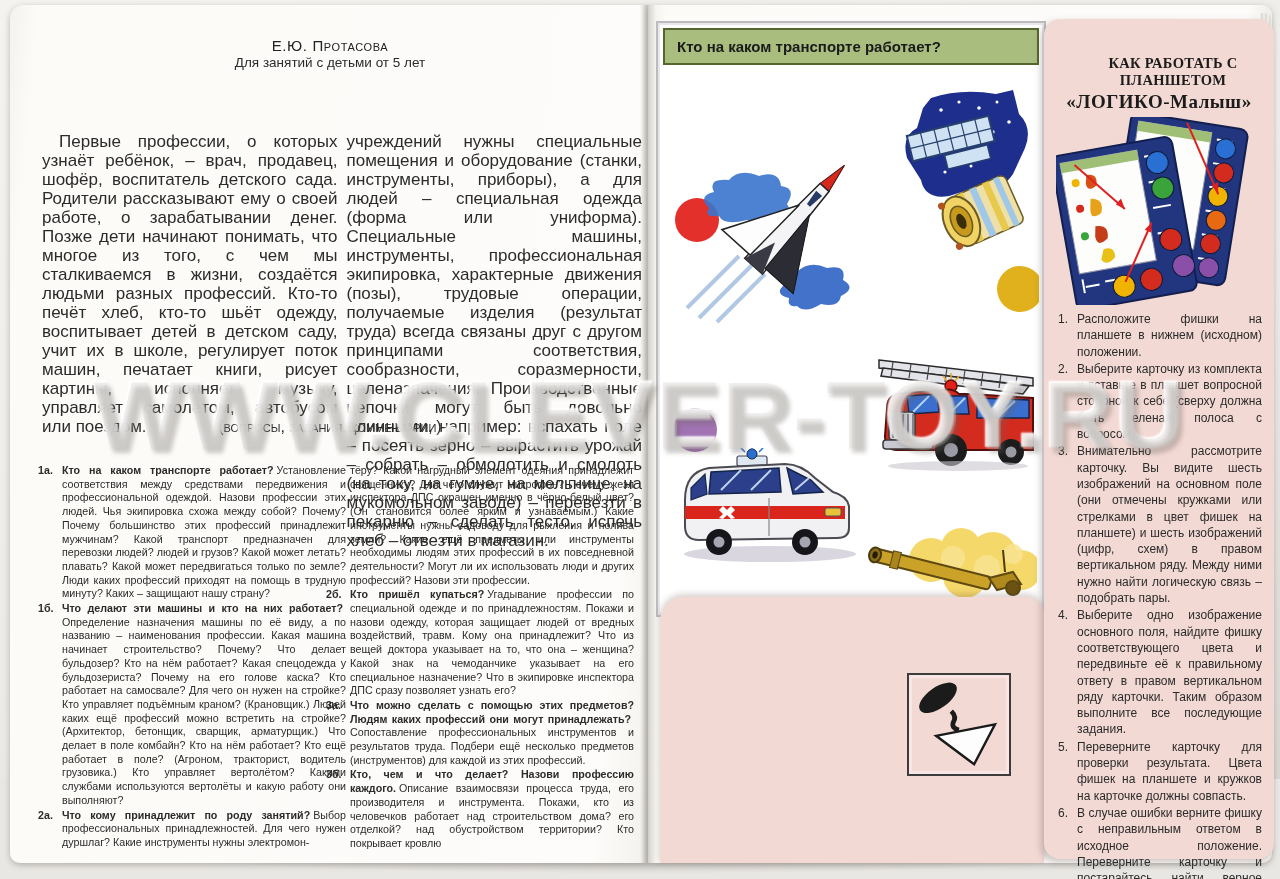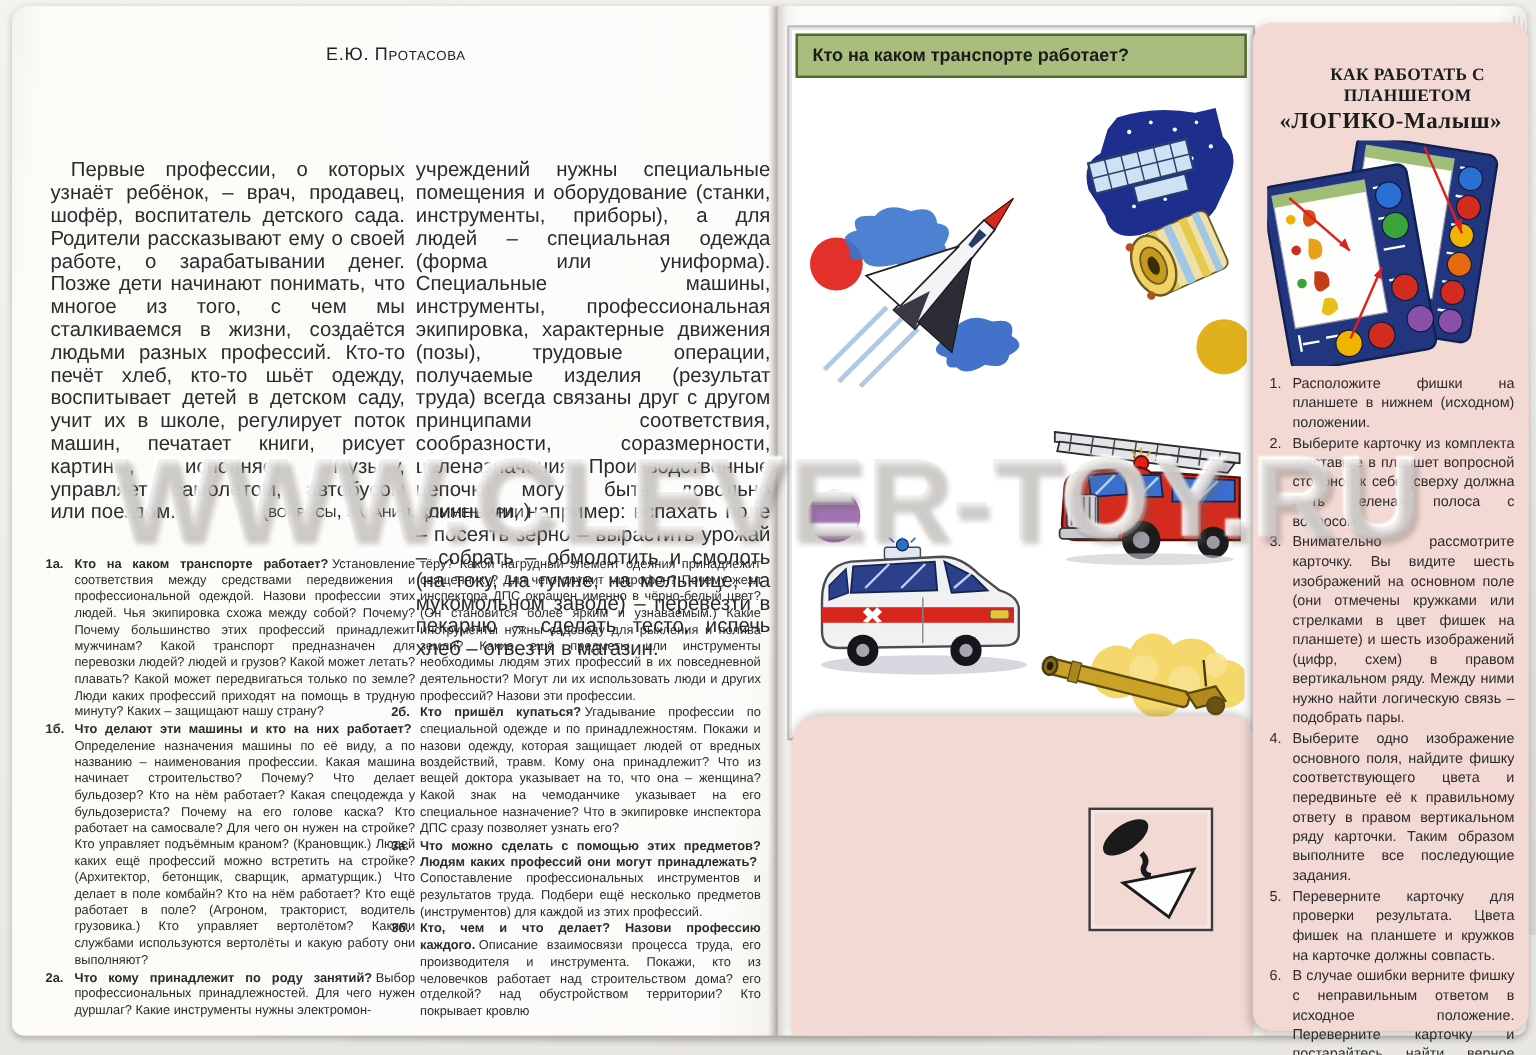--- a/index.html
+++ b/index.html
@@ -80,20 +80,21 @@
 </head>
 <body>
 
 <div class="scene">
   <div class="book-shadow"></div>
   <div class="book">
 
     <div class="page page-left">
       <div class="lp-head">
         <div class="lp-author">Е.Ю. Протасова</div>
+        <div class="lp-subtitle">Для занятий с детьми от 5 лет</div>
       </div>
 
       <div class="intro">
         <div class="col">
           <p>Первые профессии, о которых узнаёт ребёнок, – врач, продавец, шофёр, воспитатель детского сада. Родители рассказывают ему о своей работе, о зарабатывании денег. Позже дети начинают понимать, что многое из того, с чем мы сталкиваемся в жизни, создаётся людьми разных профессий. Кто-то печёт хлеб, кто-то шьёт одежду, воспитывает детей в детском саду, учит их в школе, регулирует поток машин, печатает книги, рисует картины, исполняет музыку, управляет самолётом, автобусом или поездом.</p>
         </div>
         <div class="col">
           <p class="cont">учреждений нужны специальные помещения и оборудование (станки, инструменты, приборы), а для людей – специальная одежда (форма или униформа). Специальные машины, инструменты, профессиональная экипировка, характерные движения (позы), трудовые операции, получаемые изделия (результат труда) всегда связаны друг с другом принципами соответствия, сообразности, соразмерности, целеназначения. Производственные цепочки могут быть довольно длинными, например: вспахать поле – посеять зерно – вырастить урожай – собрать – обмолотить и смолоть (на току, на гумне, на мельнице, на мукомольном заводе) – перевезти в пекарню – сделать тесто, испечь хлеб – отвезти в магазин.</p>
         </div>
       </div>

